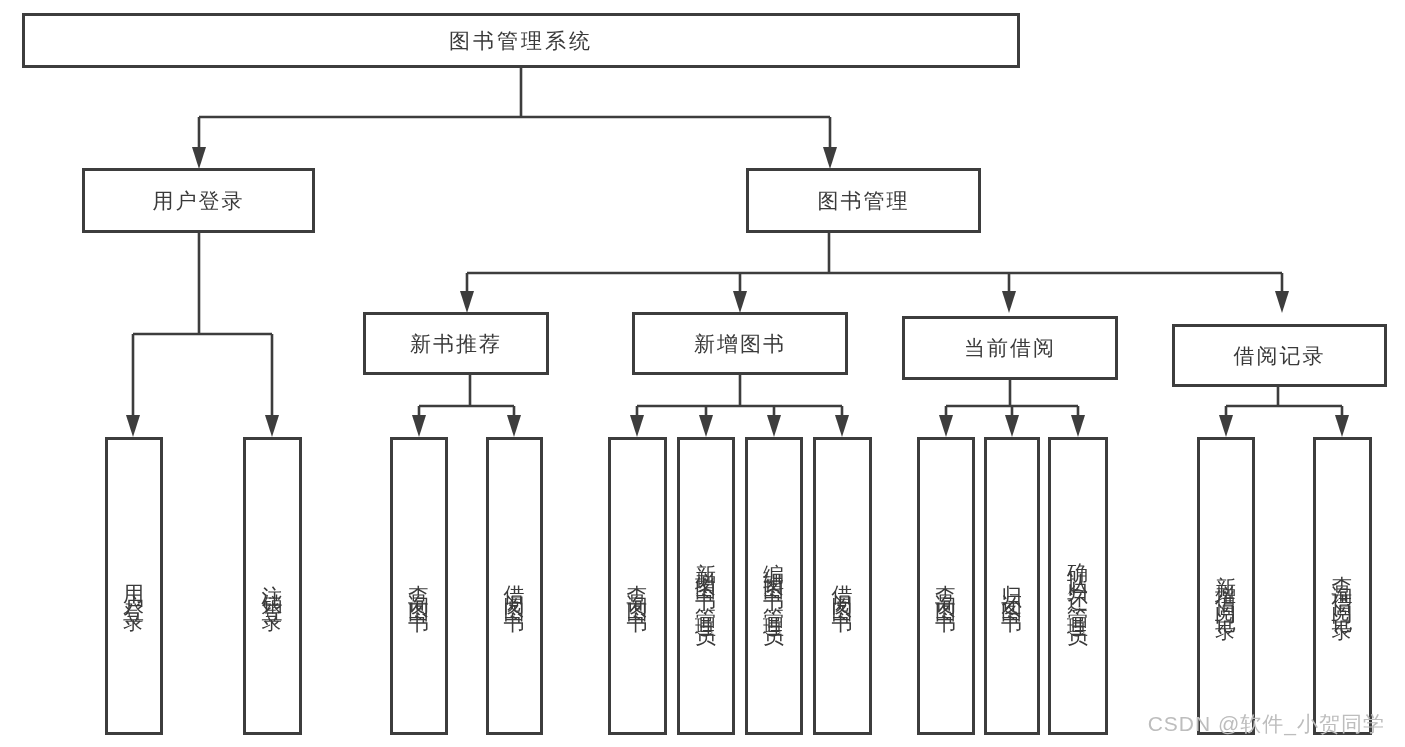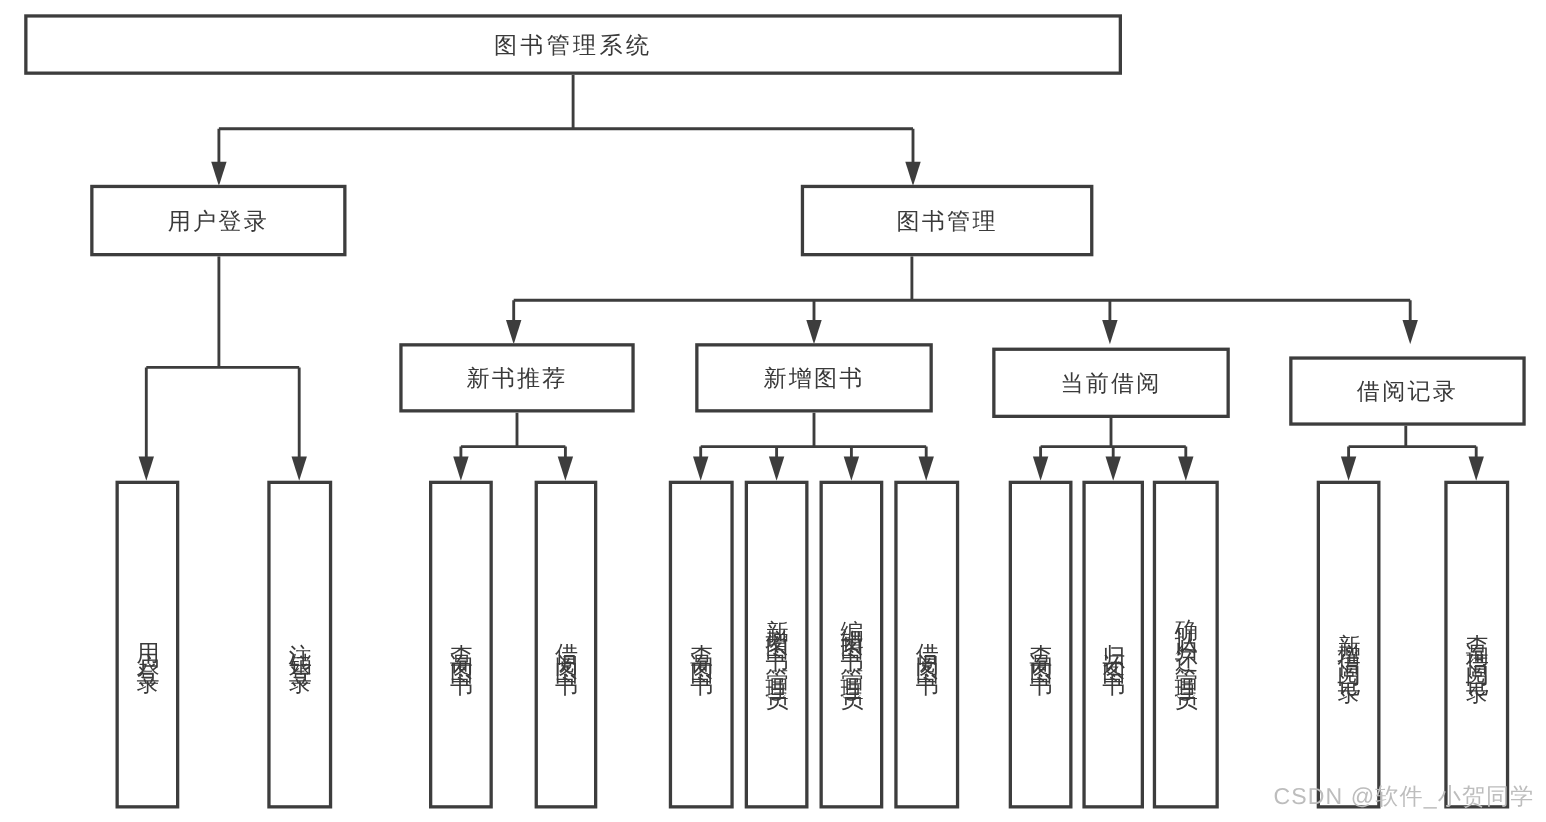--- a/index.html
+++ b/index.html
@@ -52,21 +52,21 @@
     writing-mode: vertical-rl;
     text-orientation: upright;
     font-size: 21px;
     letter-spacing: 9px;
     line-height: 1;
     color: var(--text);
     white-space: nowrap;
   }
   .watermark {
     position: absolute;
-    right: 10px;
+    right: 20px;
     bottom: 9px;
     font-size: 21px;
     letter-spacing: 1px;
     color: var(--watermark);
     white-space: nowrap;
   }
 </style>
 </head>
 <body>
 
@@ -108,25 +108,25 @@
     <polygon points="1335,415 1349,415 1342,437"></polygon>
   </svg>
 
   <div class="box root-box" style="left:22px;top:13px;width:998px;height:55px">
     <span class="hlabel">图书管理系统</span>
   </div>
 
   <div class="box" style="left:82px;top:168px;width:233px;height:65px">
     <span class="hlabel">用户登录</span>
   </div>
-  <div class="box" style="left:728px;top:168px;width:266px;height:65px">
+  <div class="box" style="left:746px;top:168px;width:235px;height:65px">
     <span class="hlabel">图书管理</span>
   </div>
 
-  <div class="box" style="left:363px;top:312px;width:214px;height:63px">
+  <div class="box" style="left:363px;top:312px;width:186px;height:63px">
     <span class="hlabel">新书推荐</span>
   </div>
   <div class="box" style="left:632px;top:312px;width:216px;height:63px">
     <span class="hlabel">新增图书</span>
   </div>
   <div class="box" style="left:902px;top:316px;width:216px;height:64px">
     <span class="hlabel">当前借阅</span>
   </div>
   <div class="box" style="left:1172px;top:324px;width:215px;height:63px">
     <span class="hlabel">借阅记录</span>

